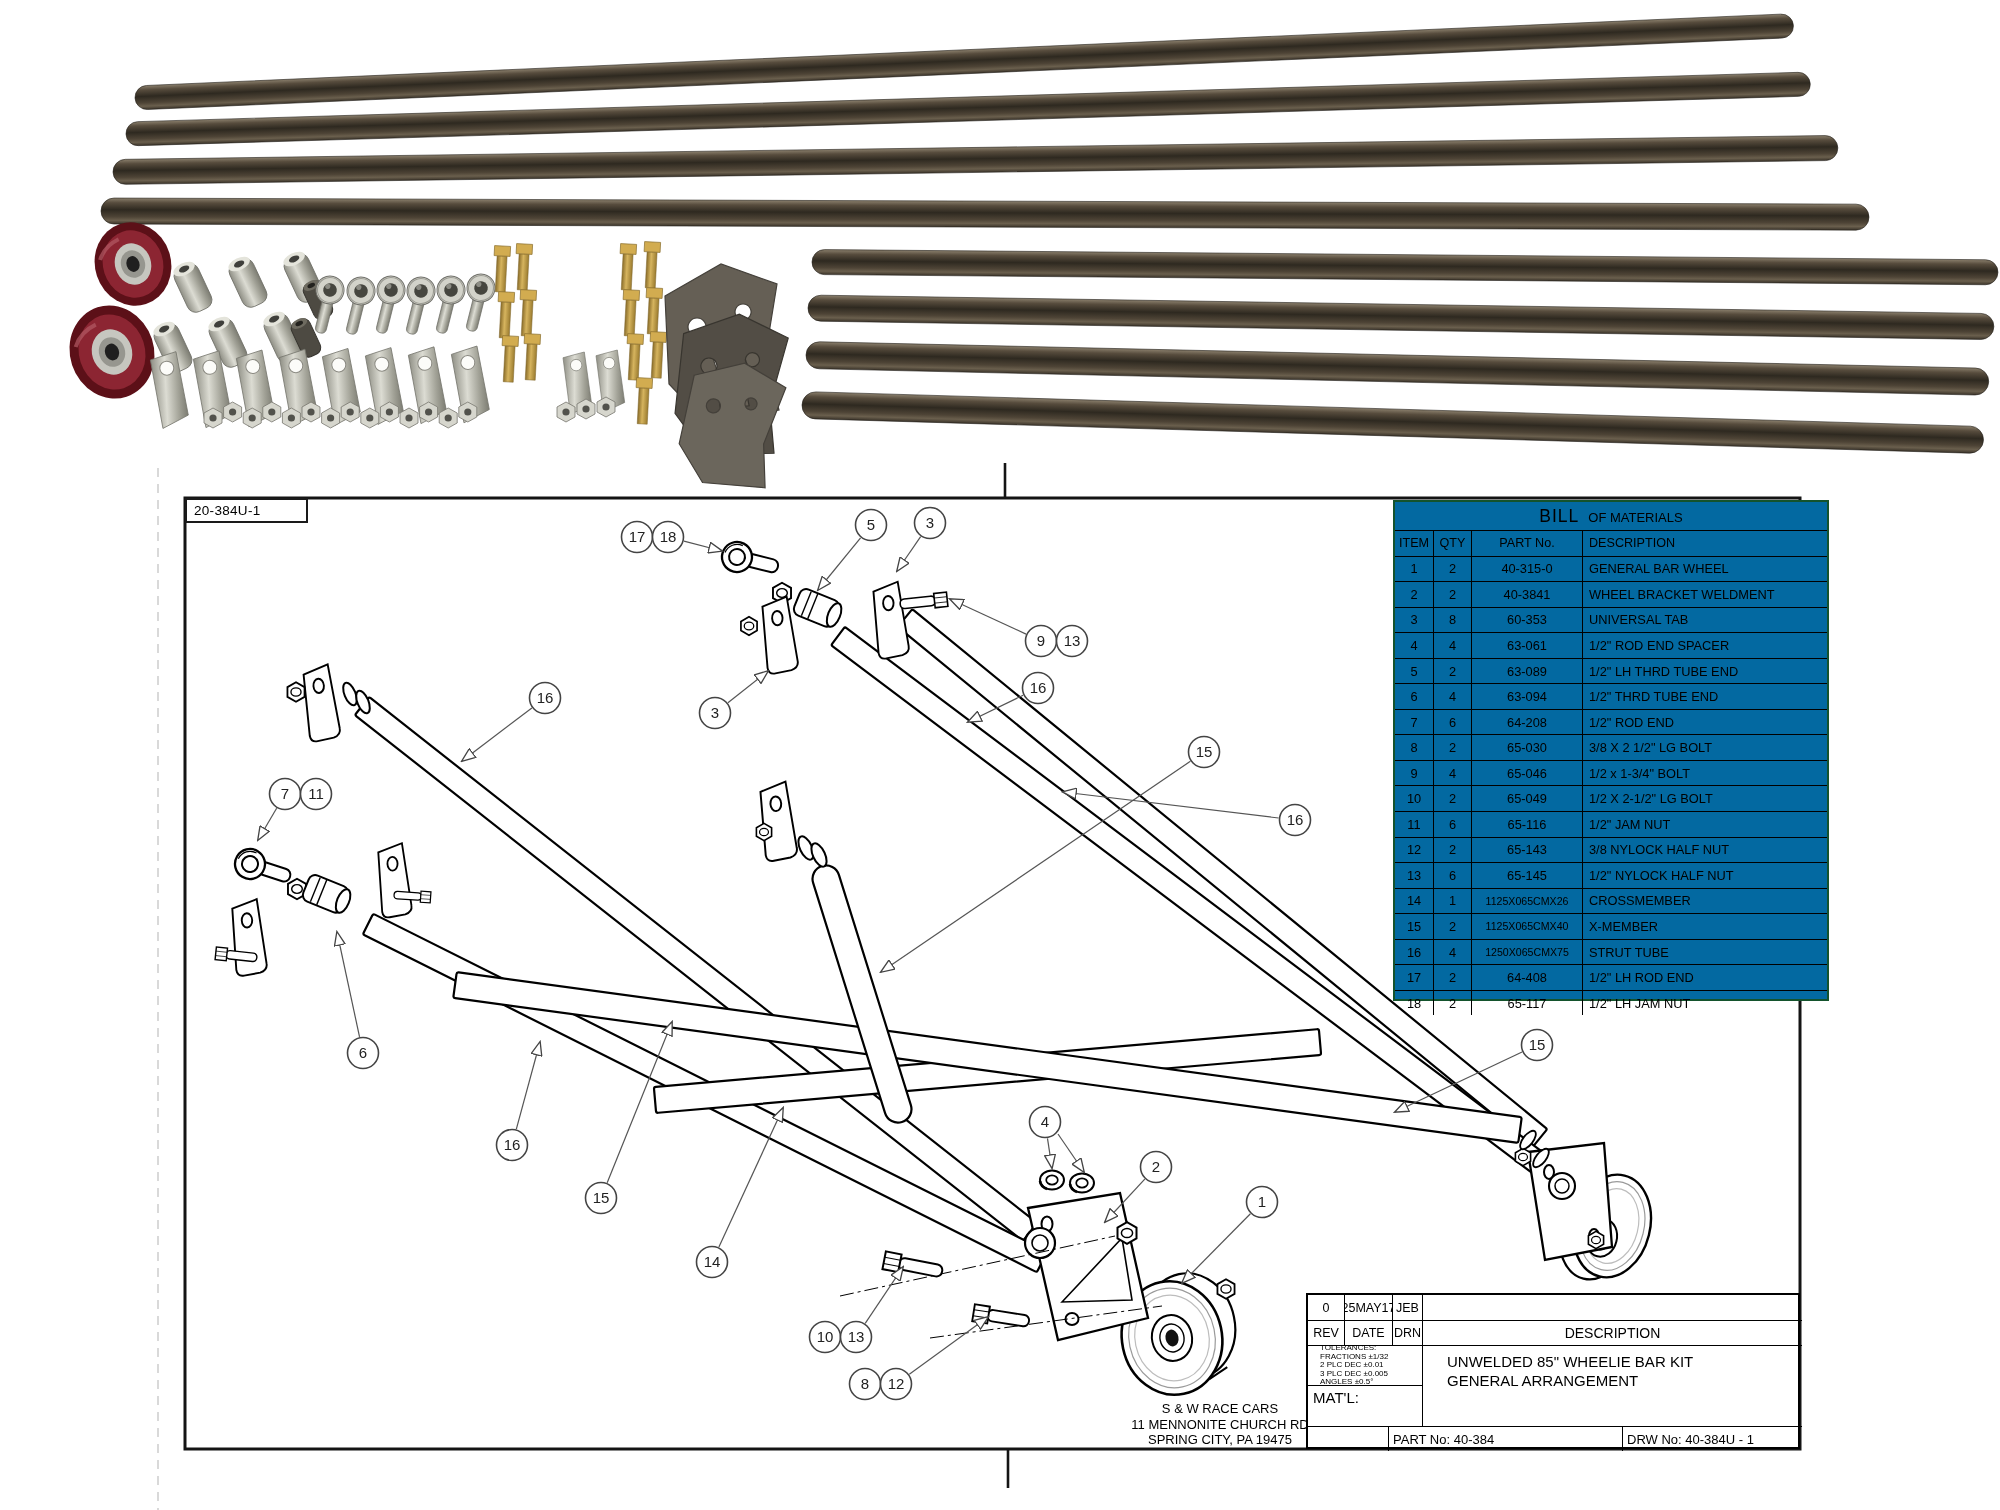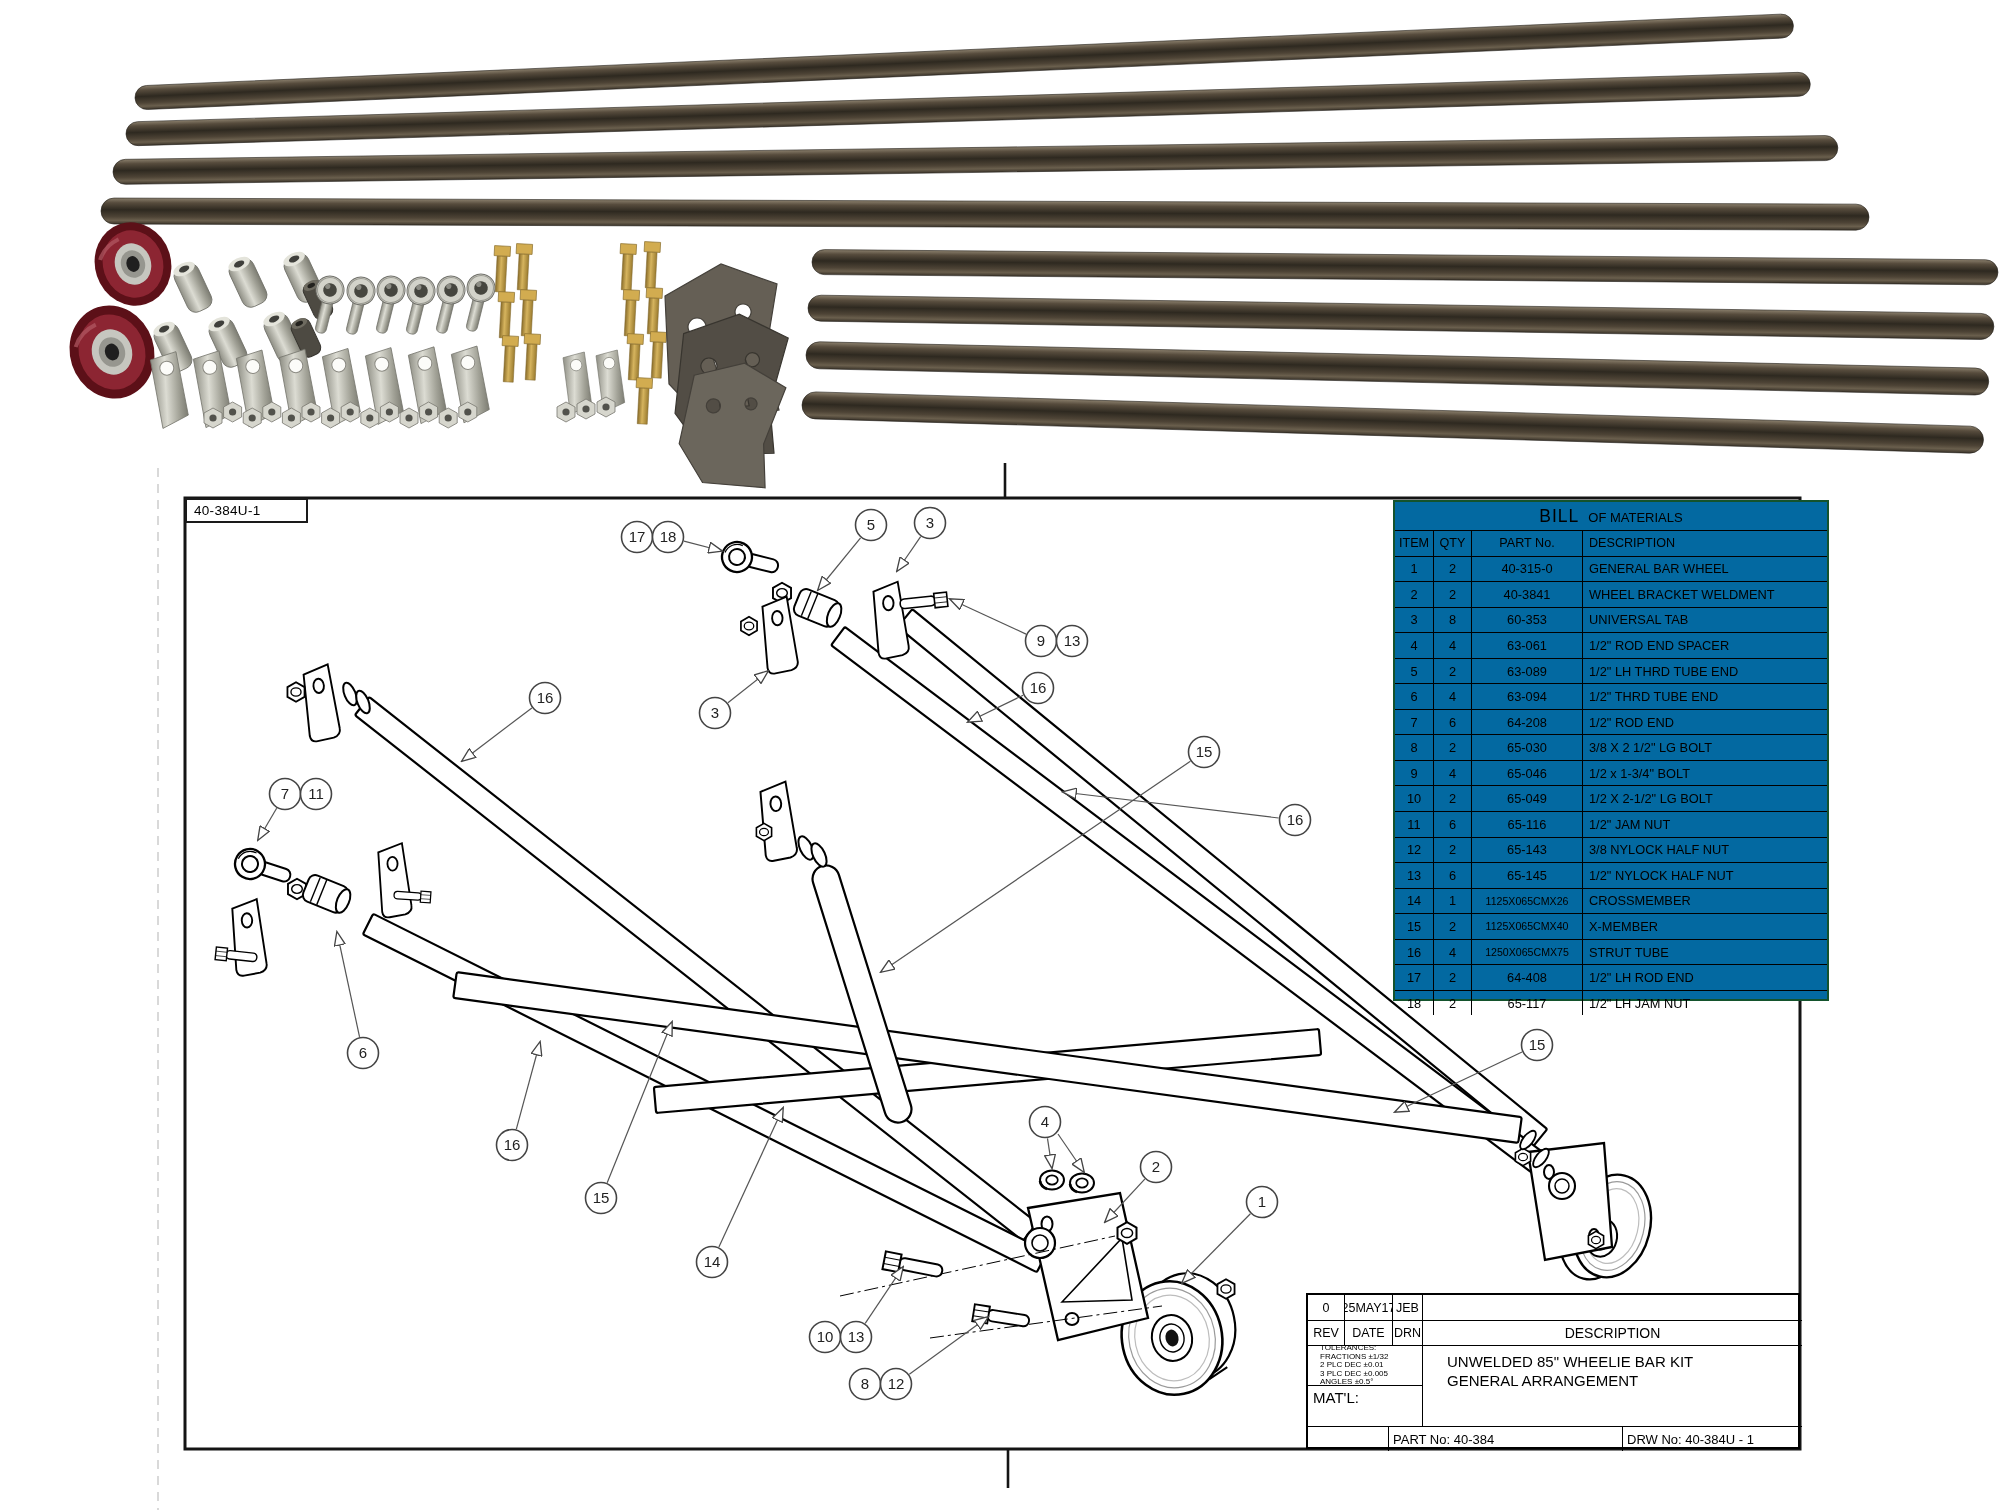--- a/index.html
+++ b/index.html
@@ -465,21 +465,21 @@
             <text x="865" y="1389.2" text-anchor="middle" font-size="15" font-family="Liberation Sans, sans-serif" fill="#222">8</text>
           </g>
           <g>
             <circle cx="896" cy="1384" r="15.5" fill="#fff" stroke="#444" stroke-width="1.6"></circle>
             <text x="896" y="1389.2" text-anchor="middle" font-size="15" font-family="Liberation Sans, sans-serif" fill="#222">12</text>
           </g>
         </g>
     </g>
   </svg>
 
-  <div id="sheet-label">40-384U-1</div>
+  <div id="sheet-label">20-384U-1</div>
 
   <div id="bom">
     <div class="trow title">
       <span class="big">BILL</span><span class="small">OF MATERIALS</span>
     </div>
     <div class="trow hdr">
       <div class="cell">ITEM</div>
       <div class="cell">QTY</div>
       <div class="cell">PART No.</div>
       <div class="cell desc">DESCRIPTION</div>
@@ -613,13 +613,18 @@
     <div class="tbc bt" id="tb-matl" style="left:0;top:90px;width:114px;height:41px;">MAT'L:</div>
     <div class="tbc bl bt" id="tb-desc" style="left:114px;top:50px;width:380px;height:81px;">
       <span>UNWELDED 85" WHEELIE BAR KIT</span>
       <span>GENERAL ARRANGEMENT</span>
     </div>
     <div class="tbc bt" style="left:0;top:131px;width:80px;height:25px;"></div>
     <div class="tbc bl bt leftpad" style="left:80px;top:131px;width:234px;height:25px;font-size:13px;">PART No: 40-384</div>
     <div class="tbc bl bt leftpad" style="left:314px;top:131px;width:180px;height:25px;font-size:13px;">DRW No: 40-384U - 1</div>
   </div>
 
+  <div id="address">
+    <div>S &amp; W RACE CARS</div>
+    <div>11 MENNONITE CHURCH RD</div>
+    <div>SPRING CITY, PA 19475</div>
+  </div>
 </div>
 
 </body></html>

